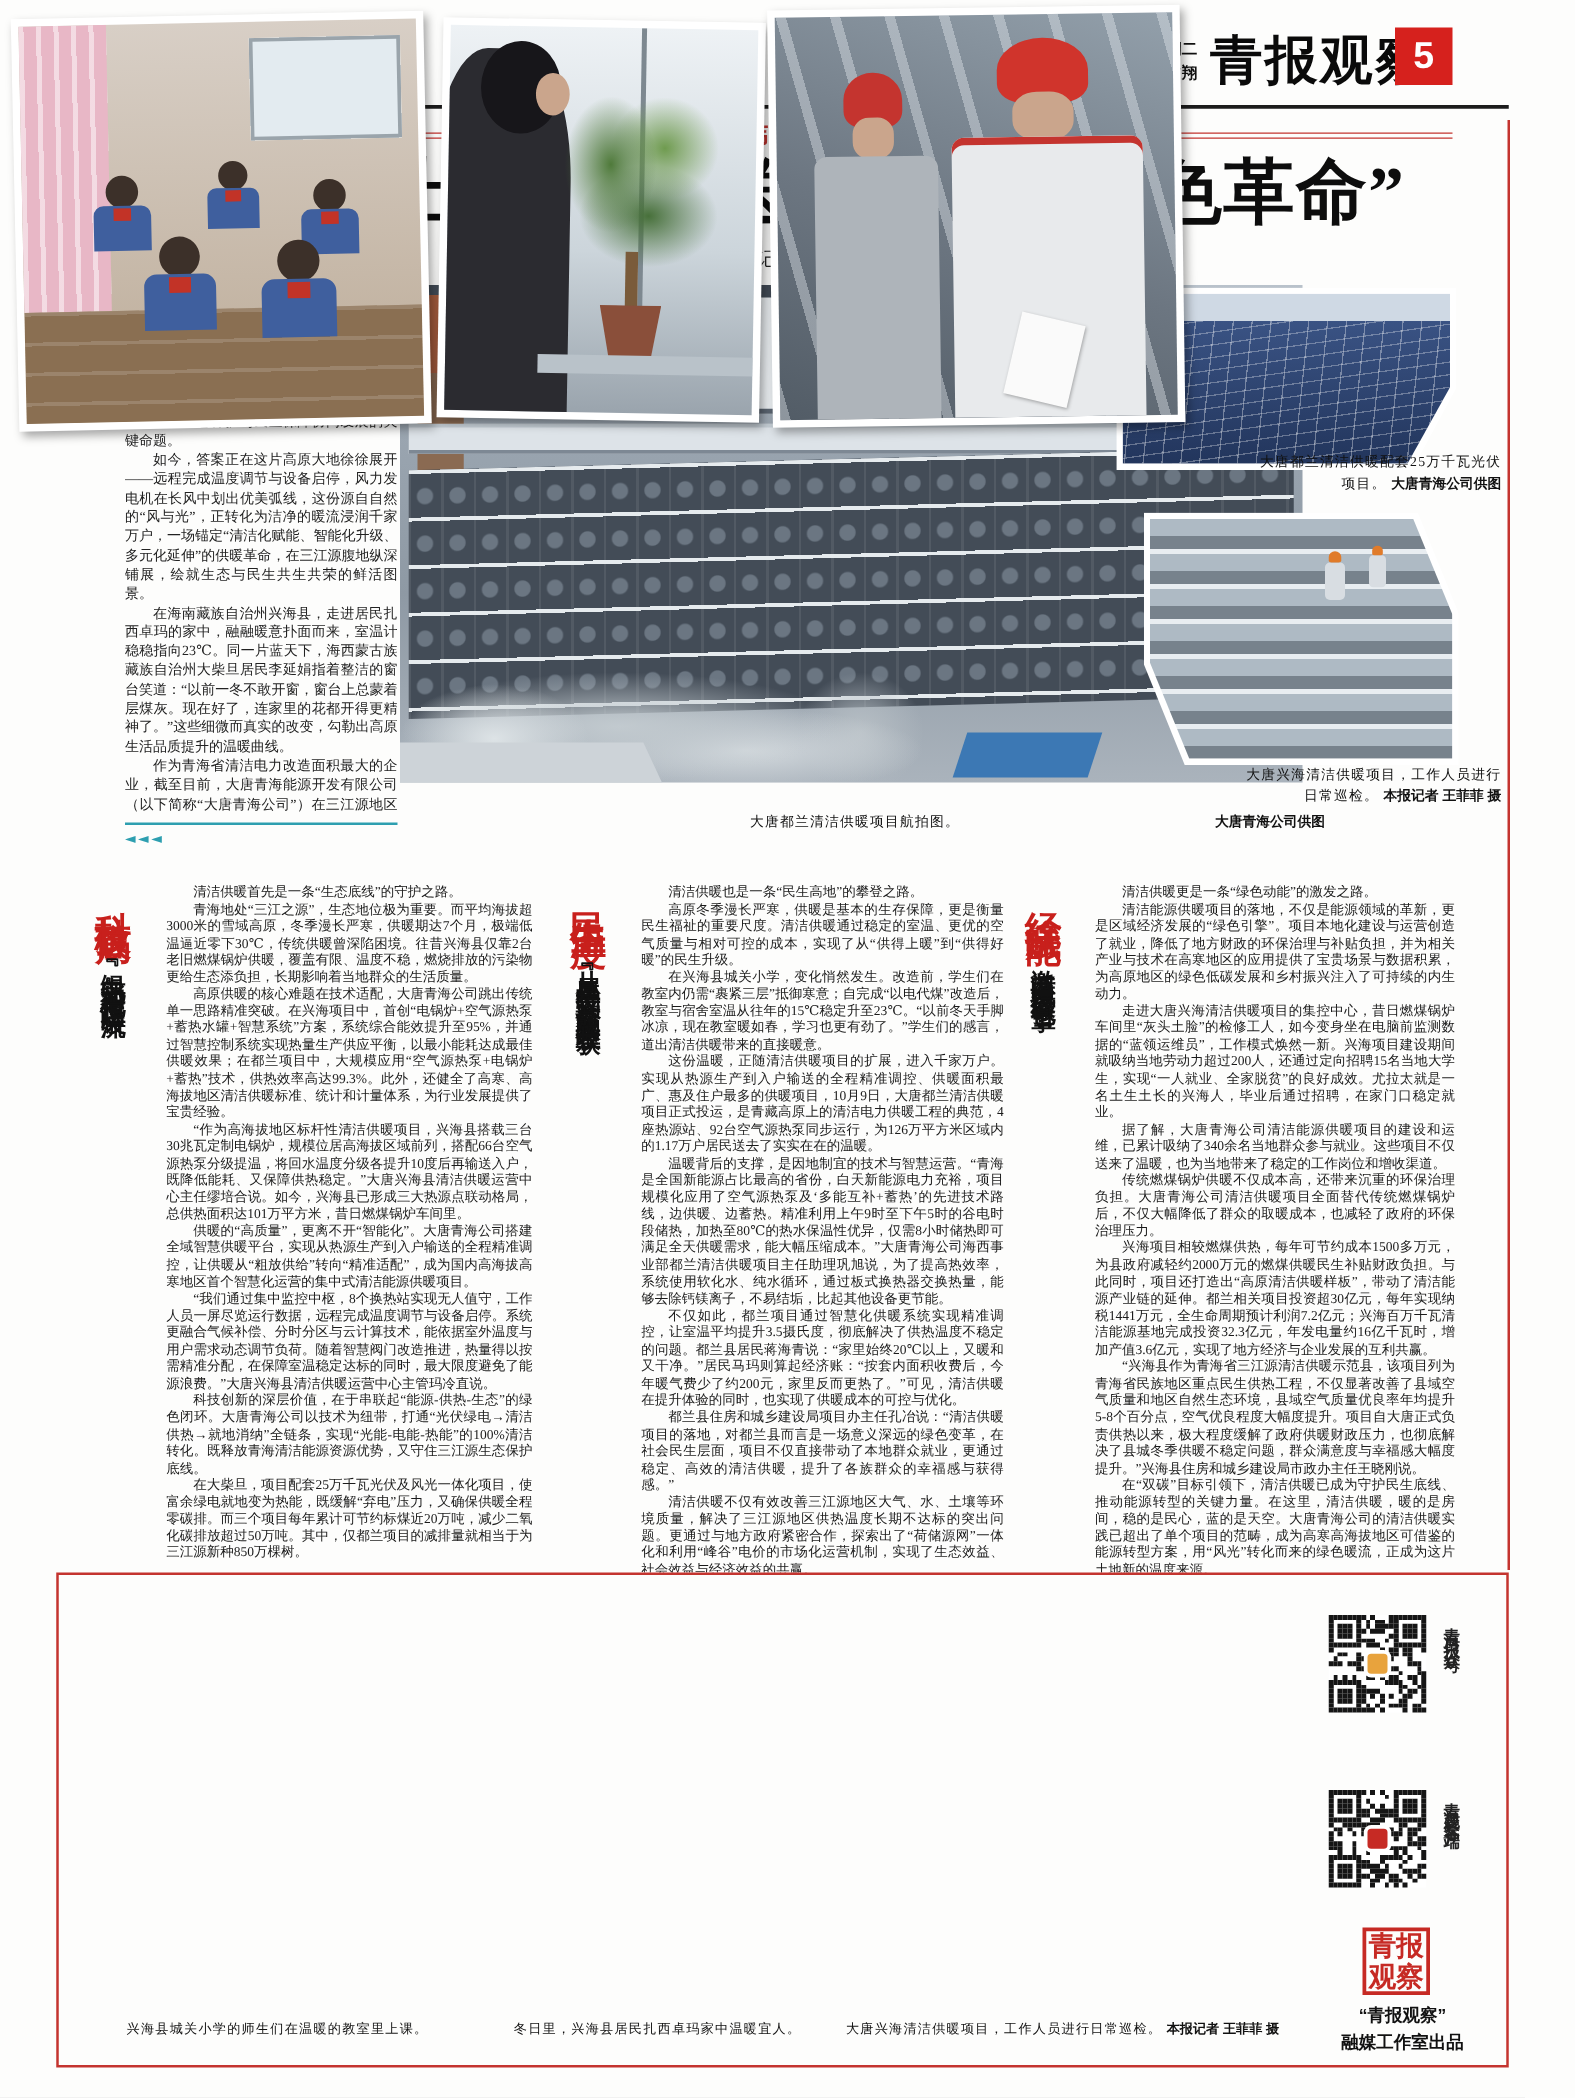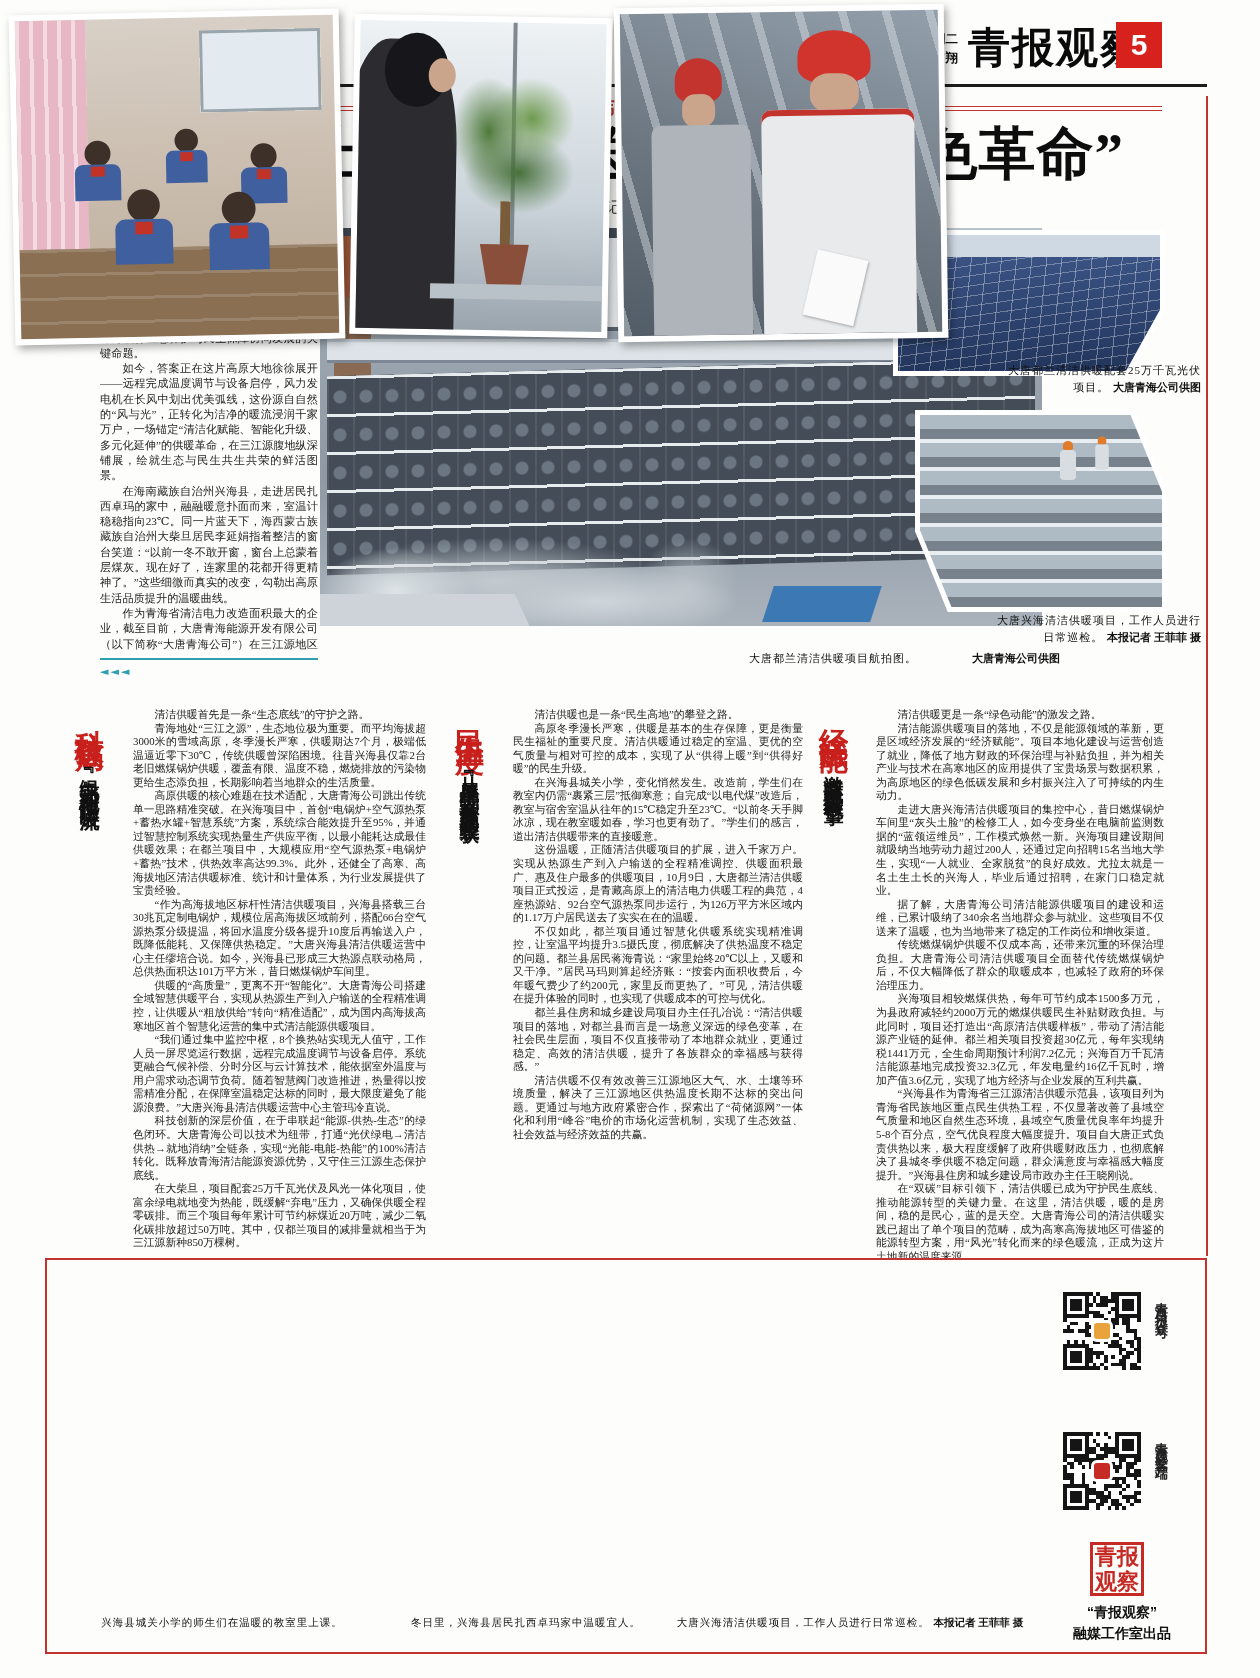--- a/index.html
+++ b/index.html
@@ -90,21 +90,21 @@
   .hex2 .hx-outer,.hex2 .hx-in{clip-path:polygon(0 0,87% 0,100% 40%,100% 100%,13% 100%,0 60%);}
   .hex2 .hx-in{background:repeating-linear-gradient(180deg,#aebac4 0 14px,#77828c 14px 24px,#e8edf1 24px 28px);}
   .worker{position:absolute;width:16px;height:30px;background:#d8dde2;border-radius:4px;}
   .worker::before{content:"";position:absolute;left:3px;top:-9px;width:10px;height:9px;
         border-radius:50% 50% 20% 20%;background:#e07b2a;}
   .w1{left:58%;top:18%;} .w2{left:72%;top:14%;transform:scale(.85);}
 
   
   .cap{font-size:11px;line-height:17px;letter-spacing:1px;color:#111;}
   .cap b{font-family:"Liberation Sans",sans-serif;font-weight:700;letter-spacing:0;}
-  .cap-main{position:absolute;left:600px;top:650px;width:460px;display:flex;gap:55px;justify-content:flex-end;}
+  .cap-main{position:absolute;left:600px;top:650px;width:460px;display:flex;justify-content:space-between;}
   .cap-hex1{position:absolute;left:1005px;top:362px;width:196px;text-align:right;}
   .cap-hex2{position:absolute;left:995px;top:612px;width:206px;text-align:right;}
 
   
   .vhead{position:absolute;top:706px;writing-mode:vertical-rl;height:552px;}
   .vh-red{color:#c8201c;font-weight:900;font-size:29px;font-family:"Liberation Serif",serif;letter-spacing:5px;}
   .vh-black{color:#111;font-weight:700;font-size:20px;letter-spacing:3px;}
   .vhead1{left:70px;} .vhead2{left:450px;} .vhead3{left:814px;}
   .col{position:absolute;top:708px;height:550px;overflow:hidden;}
   .col p{margin:0;text-indent:2em;text-align:justify;font-size:10.8px;line-height:13.55px;color:#1a1a1a;}
@@ -273,28 +273,29 @@
     <p data-interactable="false">“我们通过集中监控中枢，8个换热站实现无人值守，工作人员一屏尽览运行数据，远程完成温度调节与设备启停。系统更融合气候补偿、分时分区与云计算技术，能依据室外温度与用户需求动态调节负荷。随着智慧阀门改造推进，热量得以按需精准分配，在保障室温稳定达标的同时，最大限度避免了能源浪费。”大唐兴海县清洁供暖运营中心主管玛冷直说。</p>
     <p data-interactable="false">科技创新的深层价值，在于串联起“能源-供热-生态”的绿色闭环。大唐青海公司以技术为纽带，打通“光伏绿电→清洁供热→就地消纳”全链条，实现“光能-电能-热能”的100%清洁转化。既释放青海清洁能源资源优势，又守住三江源生态保护底线。</p>
     <p data-interactable="false">在大柴旦，项目配套25万千瓦光伏及风光一体化项目，使富余绿电就地变为热能，既缓解“弃电”压力，又确保供暖全程零碳排。而三个项目每年累计可节约标煤近20万吨，减少二氧化碳排放超过50万吨。其中，仅都兰项目的减排量就相当于为三江源新种850万棵树。</p>
 
   </div>
   <div class="col col2" data-interactable="false">
     <p data-interactable="false">清洁供暖也是一条“民生高地”的攀登之路。</p>
     <p data-interactable="false">高原冬季漫长严寒，供暖是基本的生存保障，更是衡量民生福祉的重要尺度。清洁供暖通过稳定的室温、更优的空气质量与相对可控的成本，实现了从“供得上暖”到“供得好暖”的民生升级。</p>
     <p data-interactable="false">在兴海县城关小学，变化悄然发生。改造前，学生们在教室内仍需“裹紧三层”抵御寒意；自完成“以电代煤”改造后，教室与宿舍室温从往年的15℃稳定升至23℃。“以前冬天手脚冰凉，现在教室暖如春，学习也更有劲了。”学生们的感言，道出清洁供暖带来的直接暖意。</p>
     <p data-interactable="false">这份温暖，正随清洁供暖项目的扩展，进入千家万户。实现从热源生产到入户输送的全程精准调控、供暖面积最广、惠及住户最多的供暖项目，10月9日，大唐都兰清洁供暖项目正式投运，是青藏高原上的清洁电力供暖工程的典范，4座热源站、92台空气源热泵同步运行，为126万平方米区域内的1.17万户居民送去了实实在在的温暖。</p>
+    <p data-interactable="false">温暖背后的支撑，是因地制宜的技术与智慧运营。“青海是全国新能源占比最高的省份，白天新能源电力充裕，项目规模化应用了空气源热泵及‘多能互补+蓄热’的先进技术路线，边供暖、边蓄热。精准利用上午9时至下午5时的谷电时段储热，加热至80℃的热水保温性优异，仅需8小时储热即可满足全天供暖需求，能大幅压缩成本。”大唐青海公司海西事业部都兰清洁供暖项目主任助理巩旭说，为了提高热效率，系统使用软化水、纯水循环，通过板式换热器交换热量，能够去除钙镁离子，不易结垢，比起其他设备更节能。</p>
     <p data-interactable="false">不仅如此，都兰项目通过智慧化供暖系统实现精准调控，让室温平均提升3.5摄氏度，彻底解决了供热温度不稳定的问题。都兰县居民蒋海青说：“家里始终20℃以上，又暖和又干净。”居民马玛则算起经济账：“按套内面积收费后，今年暖气费少了约200元，家里反而更热了。”可见，清洁供暖在提升体验的同时，也实现了供暖成本的可控与优化。</p>
     <p data-interactable="false">都兰县住房和城乡建设局项目办主任孔冶说：“清洁供暖项目的落地，对都兰县而言是一场意义深远的绿色变革，在社会民生层面，项目不仅直接带动了本地群众就业，更通过稳定、高效的清洁供暖，提升了各族群众的幸福感与获得感。”</p>
     <p data-interactable="false">清洁供暖不仅有效改善三江源地区大气、水、土壤等环境质量，解决了三江源地区供热温度长期不达标的突出问题。更通过与地方政府紧密合作，探索出了“荷储源网”一体化和利用“峰谷”电价的市场化运营机制，实现了生态效益、社会效益与经济效益的共赢。</p>
 
   </div>
   <div class="col col3" data-interactable="false">
     <p data-interactable="false">清洁供暖更是一条“绿色动能”的激发之路。</p>
-    <p data-interactable="false">清洁能源供暖项目的落地，不仅是能源领域的革新，更是区域经济发展的“经济赋能”。项目本地化建设与运营创造了就业，降低了地方财政的环保治理与补贴负担，并为相关产业与技术在高寒地区的应用提供了宝贵场景与数据积累，为高原地区的绿色低碳发展和乡村振兴注入了可持续的内生动力。</p>
+    <p data-interactable="false">清洁能源供暖项目的落地，不仅是能源领域的革新，更是区域经济发展的“绿色引擎”。项目本地化建设与运营创造了就业，降低了地方财政的环保治理与补贴负担，并为相关产业与技术在高寒地区的应用提供了宝贵场景与数据积累，为高原地区的绿色低碳发展和乡村振兴注入了可持续的内生动力。</p>
     <p data-interactable="false">走进大唐兴海清洁供暖项目的集控中心，昔日燃煤锅炉车间里“灰头土脸”的检修工人，如今变身坐在电脑前监测数据的“蓝领运维员”，工作模式焕然一新。兴海项目建设期间就吸纳当地劳动力超过200人，还通过定向招聘15名当地大学生，实现“一人就业、全家脱贫”的良好成效。尤拉太就是一名土生土长的兴海人，毕业后通过招聘，在家门口稳定就业。</p>
     <p data-interactable="false">据了解，大唐青海公司清洁能源供暖项目的建设和运维，已累计吸纳了340余名当地群众参与就业。这些项目不仅送来了温暖，也为当地带来了稳定的工作岗位和增收渠道。</p>
     <p data-interactable="false">传统燃煤锅炉供暖不仅成本高，还带来沉重的环保治理负担。大唐青海公司清洁供暖项目全面替代传统燃煤锅炉后，不仅大幅降低了群众的取暖成本，也减轻了政府的环保治理压力。</p>
     <p data-interactable="false">兴海项目相较燃煤供热，每年可节约成本1500多万元，为县政府减轻约2000万元的燃煤供暖民生补贴财政负担。与此同时，项目还打造出“高原清洁供暖样板”，带动了清洁能源产业链的延伸。都兰相关项目投资超30亿元，每年实现纳税1441万元，全生命周期预计利润7.2亿元；兴海百万千瓦清洁能源基地完成投资32.3亿元，年发电量约16亿千瓦时，增加产值3.6亿元，实现了地方经济与企业发展的互利共赢。</p>
     <p data-interactable="false">“兴海县作为青海省三江源清洁供暖示范县，该项目列为青海省民族地区重点民生供热工程，不仅显著改善了县域空气质量和地区自然生态环境，县域空气质量优良率年均提升5-8个百分点，空气优良程度大幅度提升。项目自大唐正式负责供热以来，极大程度缓解了政府供暖财政压力，也彻底解决了县城冬季供暖不稳定问题，群众满意度与幸福感大幅度提升。”兴海县住房和城乡建设局市政办主任王晓刚说。</p>
     <p data-interactable="false">在“双碳”目标引领下，清洁供暖已成为守护民生底线、推动能源转型的关键力量。在这里，清洁供暖，暖的是房间，稳的是民心，蓝的是天空。大唐青海公司的清洁供暖实践已超出了单个项目的范畴，成为高寒高海拔地区可借鉴的能源转型方案，用“风光”转化而来的绿色暖流，正成为这片土地新的温度来源。</p>
   </div>
 
   <div class="bottom-box" data-interactable="false"></div>
 

